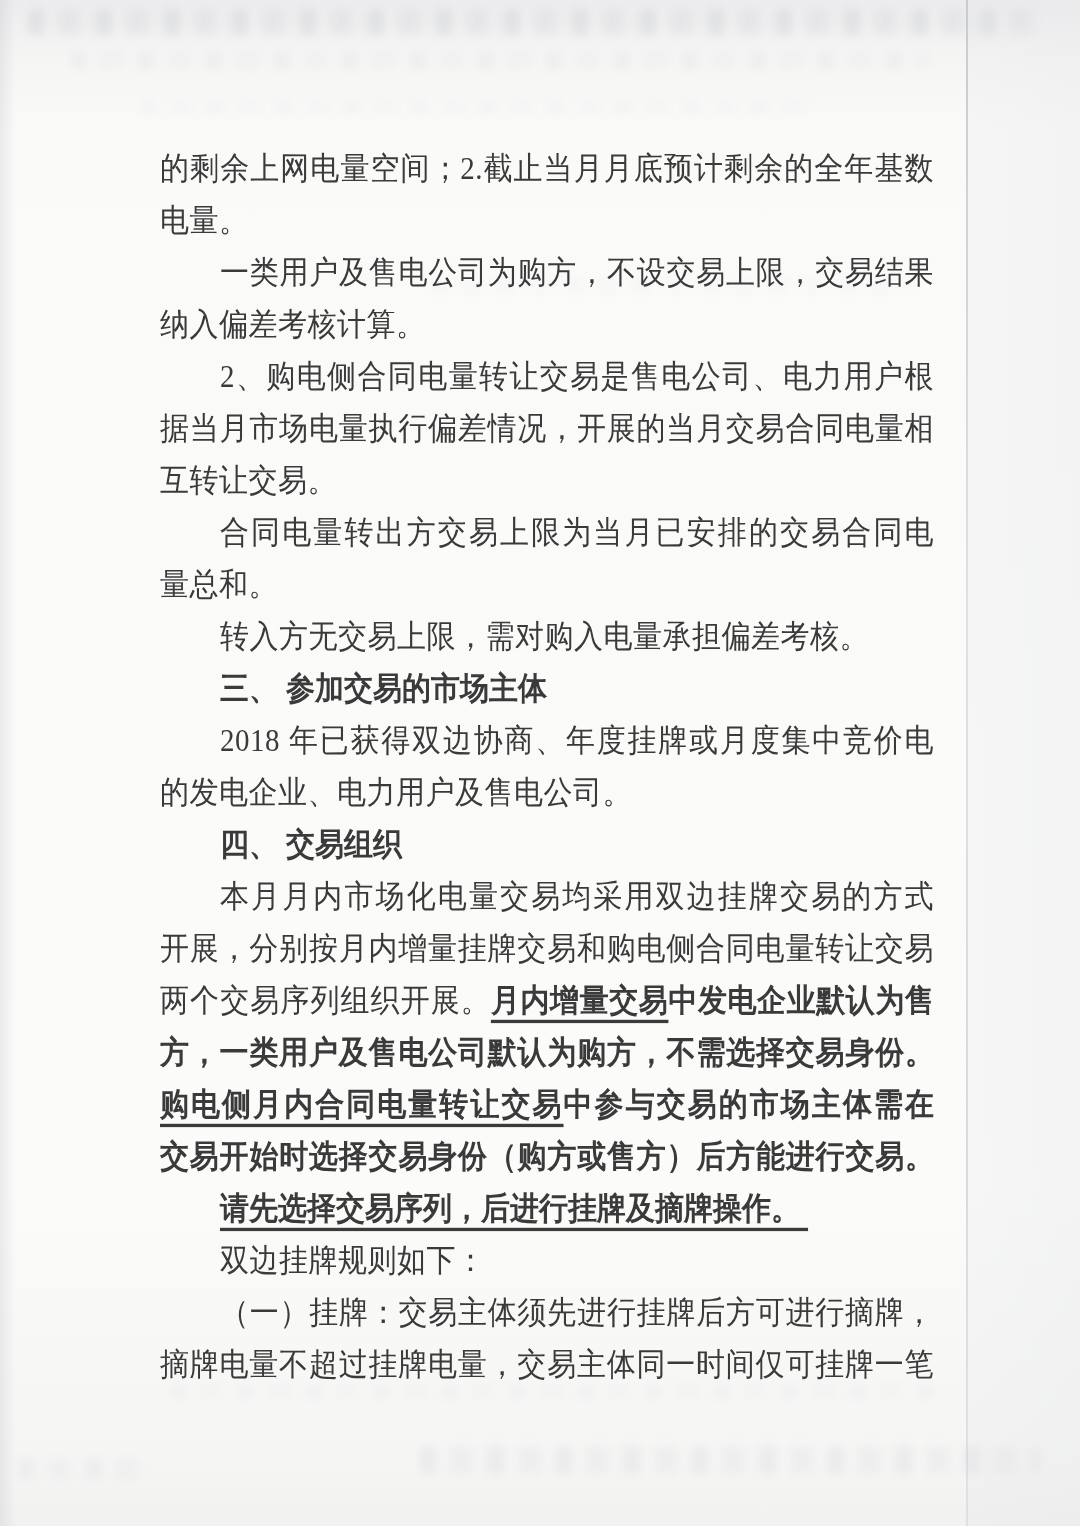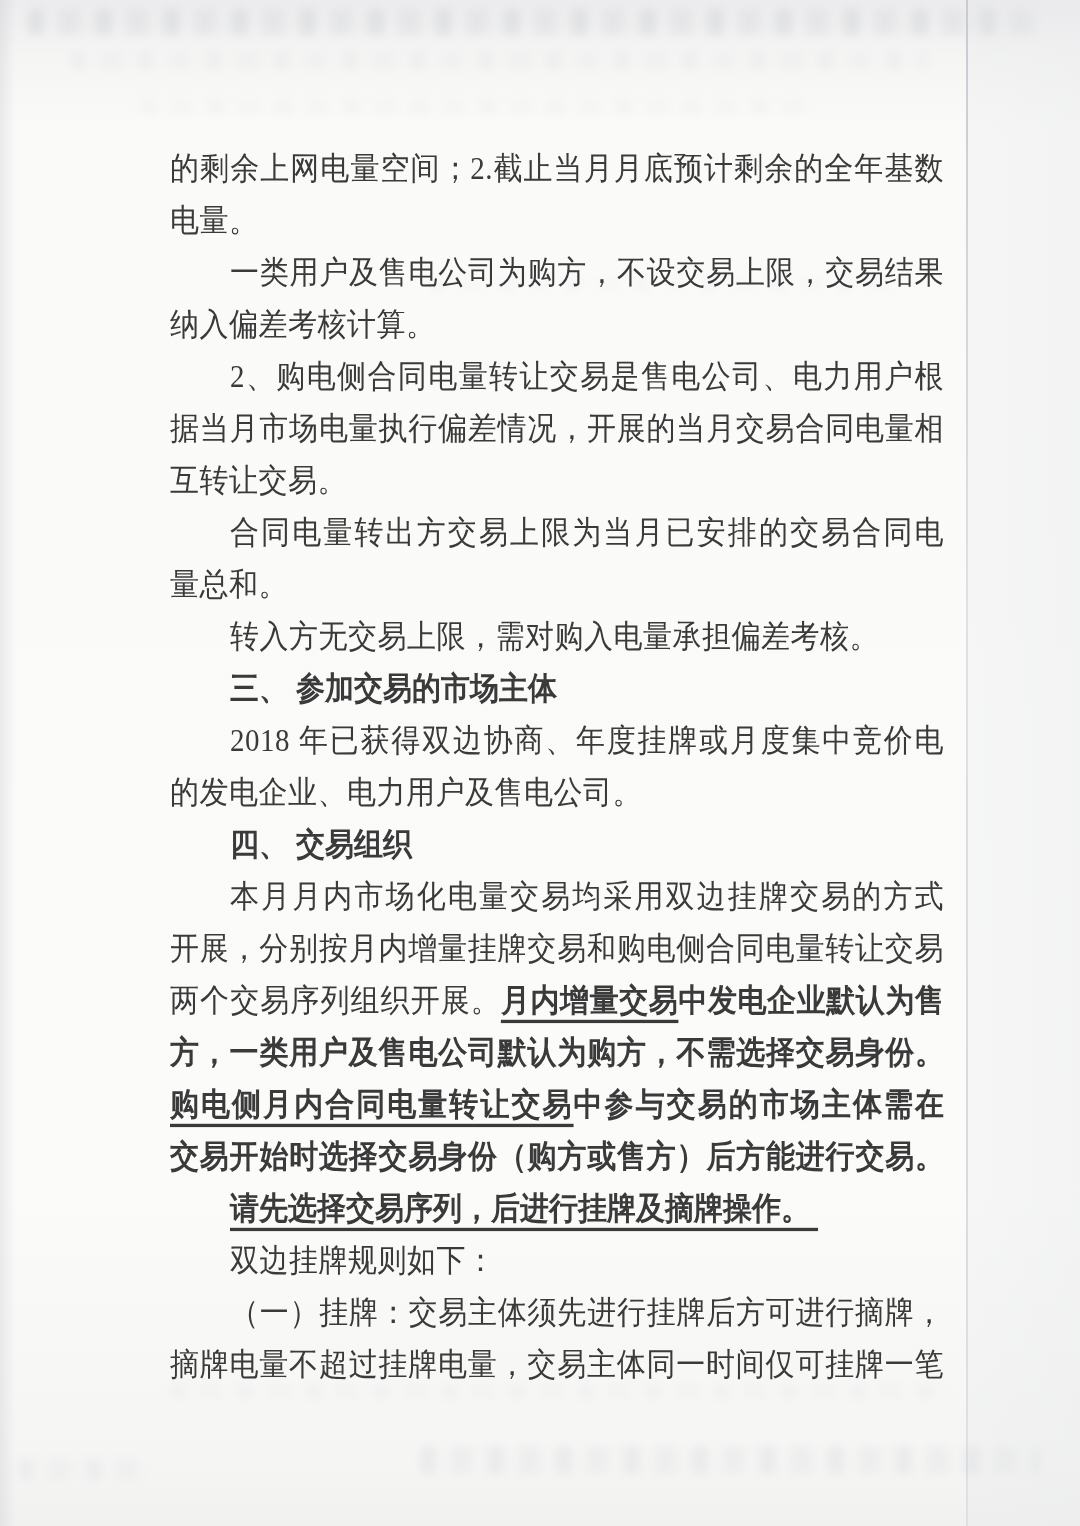--- a/index.html
+++ b/index.html
@@ -48,21 +48,21 @@
   .edge-strip {
     position: absolute;
     top: 0; bottom: 0;
     left: 968px;
     width: 112px;
     background: linear-gradient(90deg, rgba(222,224,228,0.18), rgba(230,231,234,0.38));
   }
   
   .text-block {
     position: absolute;
-    left: 170px;
+    left: 160px;
     top: 142px;
     width: 774px;
   }
   .line {
     font-size: 29px;
     line-height: 52px;
     height: 52px;
     color: var(--text-color, #3a3a3a);
     white-space: normal;
     overflow: hidden;

